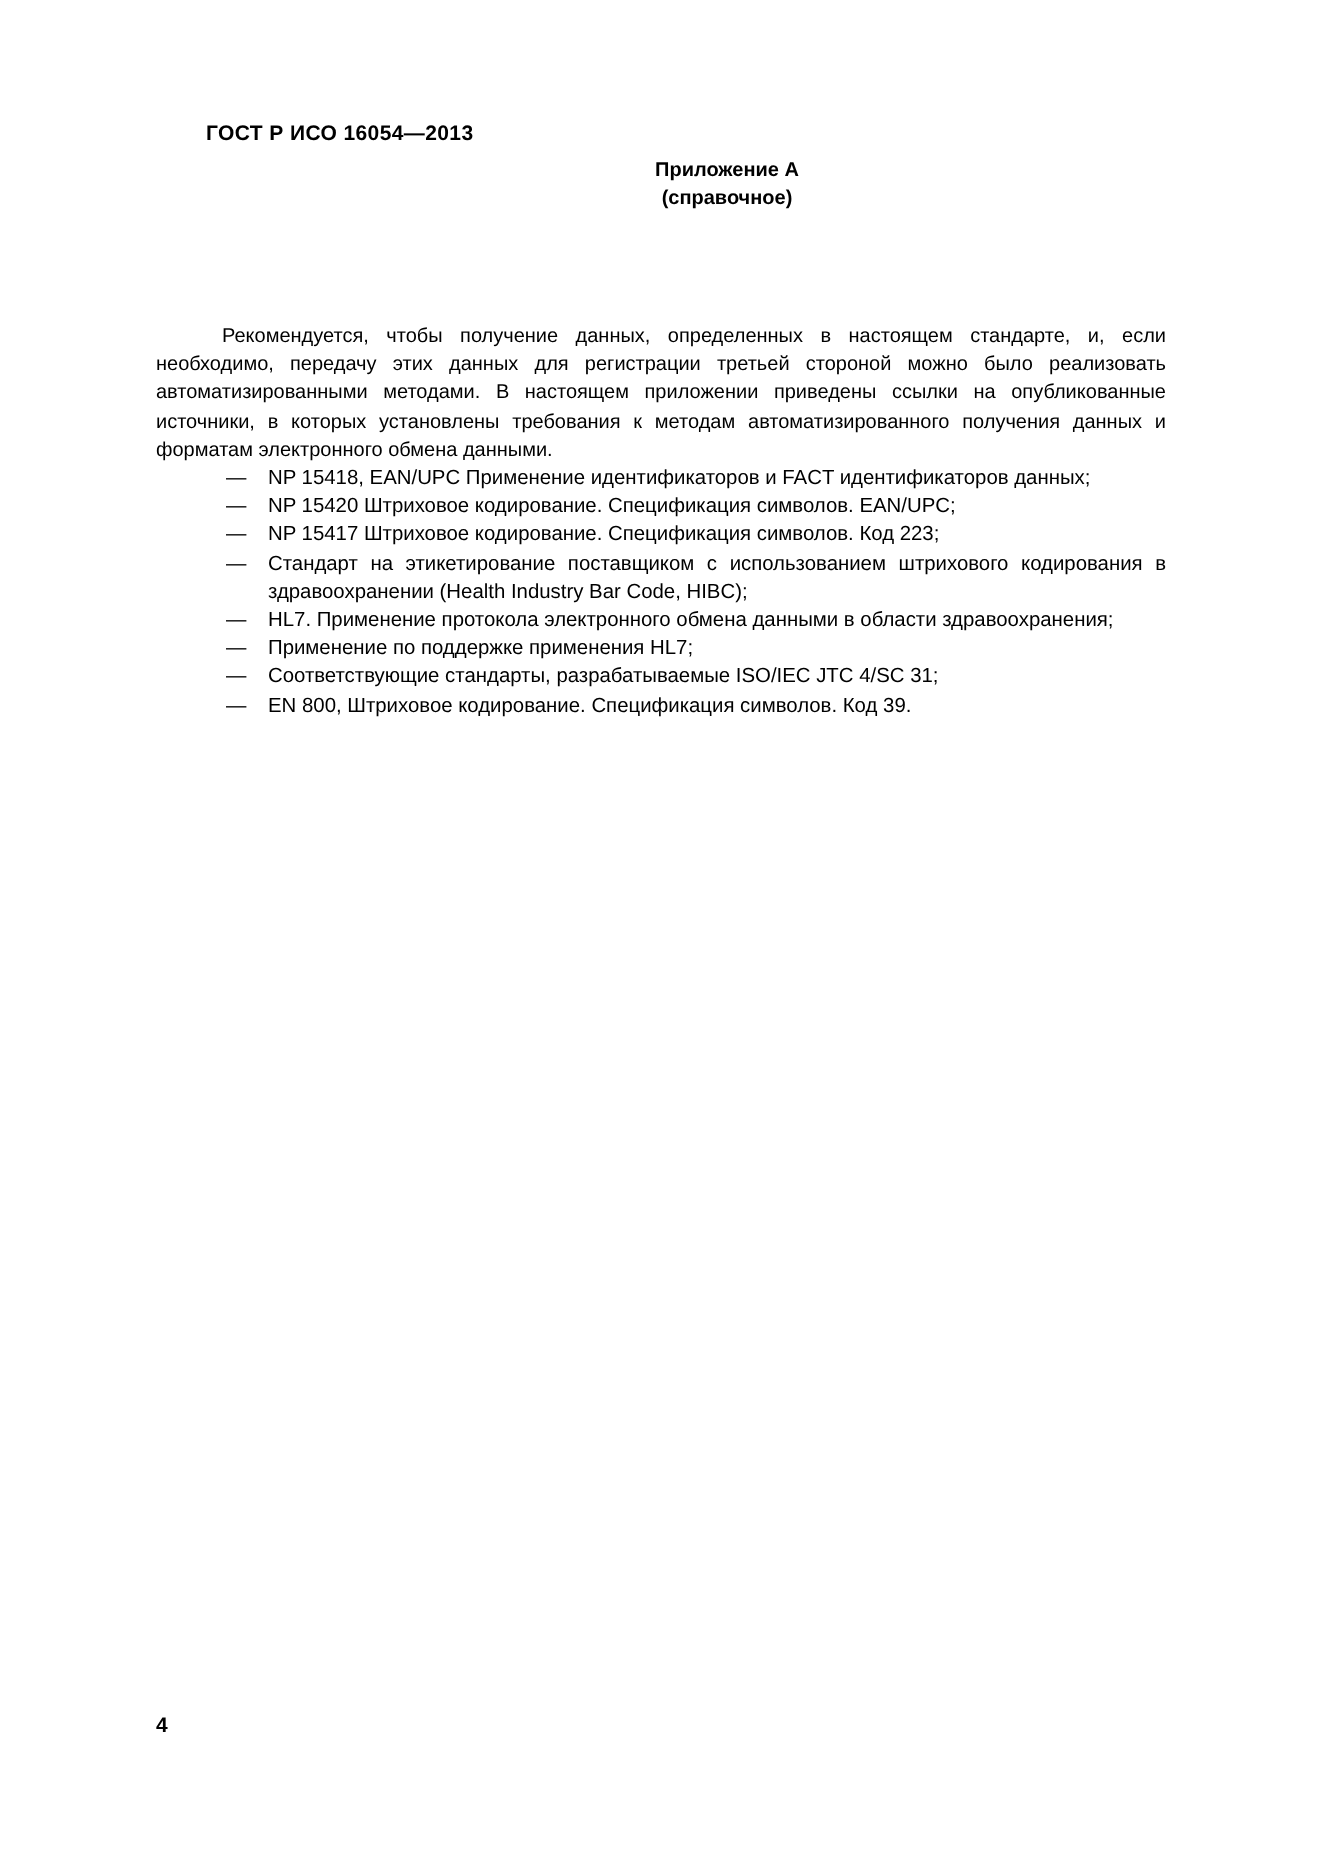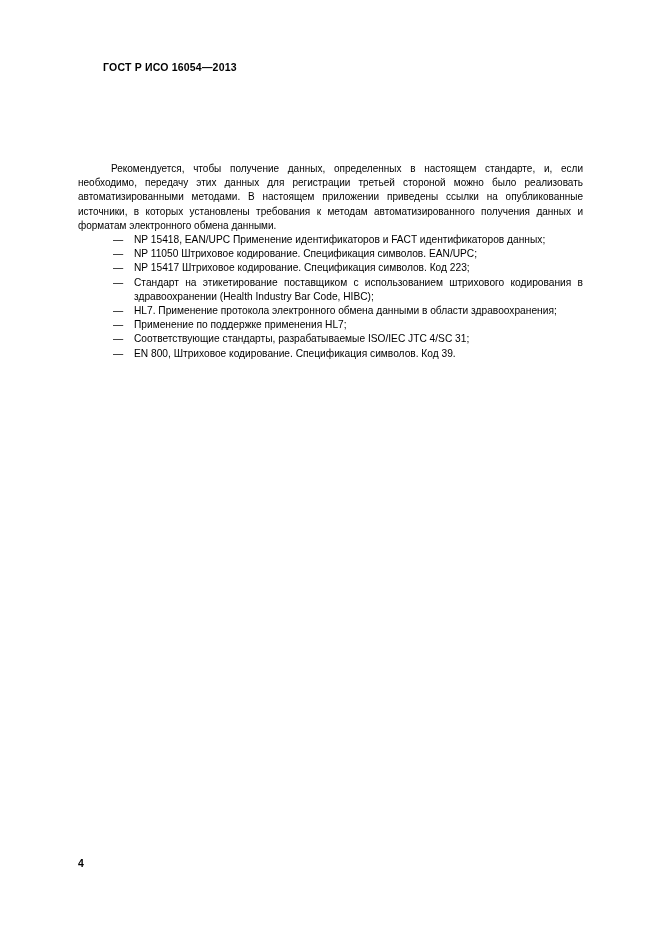--- a/index.html
+++ b/index.html
@@ -122,34 +122,38 @@
     font-weight: bold;
   }
 </style>
 </head>
 <body style="background: rgb(255, 255, 255); color: rgb(0, 0, 0);">
 
 <div class="page">
 
   <div class="doc-header">ГОСТ Р ИСО 16054—2013</div>
 
+  <div class="annex-block">
+    <span class="annex-line annex-title-line">Приложение А</span>
+    <span class="annex-line annex-sub-line">(справочное)</span>
+  </div>
 
 
   <div class="content">
 
     <p class="body-par justify-all">Рекомендуется, чтобы получение данных, определенных в настоящем стандарте, и, если необходимо, передачу этих данных для регистрации третьей стороной можно было реализовать автоматизированными методами. В настоящем приложении приведены ссылки на опубликованные источники, в которых установлены требования к методам автоматизированного получения данных и форматам электронного обмена данными.</p>
 
     <ul class="std-list">
       <li>
         <span class="dash">—</span>
         <span class="li-text">NP 15418, EAN/UPC Применение идентификаторов и FACT идентификаторов данных;</span>
       </li>
       <li>
         <span class="dash">—</span>
-        <span class="li-text">NP 11050 Штриховое кодирование. Спецификация символов. EAN/UPC;</span>
+        <span class="li-text">NP 15420 Штриховое кодирование. Спецификация символов. EAN/UPC;</span>
       </li>
       <li>
         <span class="dash">—</span>
         <span class="li-text">NP 15417 Штриховое кодирование. Спецификация символов. Код 223;</span>
       </li>
       <li class="justified">
         <span class="dash">—</span>
         <span class="li-text">Стандарт на этикетирование поставщиком с использованием штрихового кодирования в здравоохранении (Health Industry Bar Code, HIBC);</span>
       </li>
       <li>

